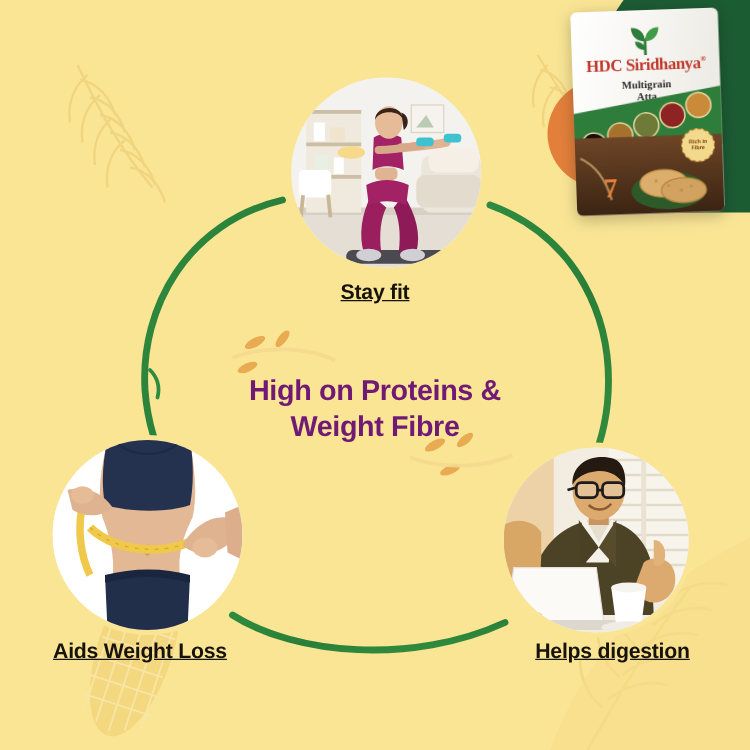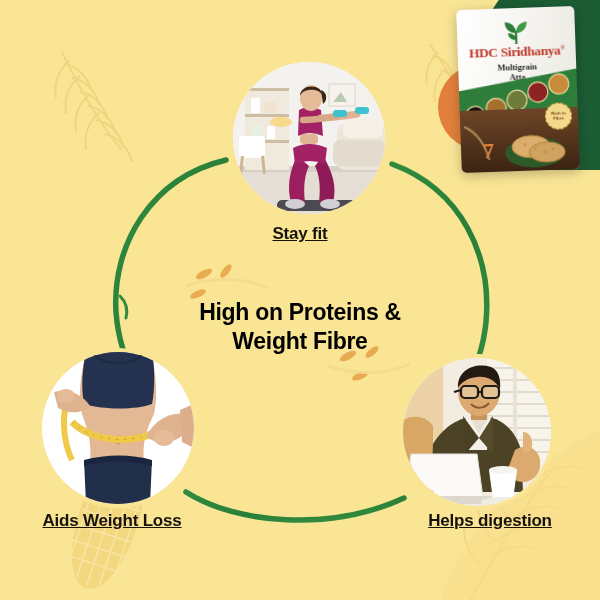--- a/index.html
+++ b/index.html
@@ -49,21 +49,21 @@
     color:#16130d;font-weight:bold;letter-spacing:-0.2px;
     font-size:17px;line-height:20px;white-space:nowrap;text-decoration:underline;
   }
   #cap-top{left:0;top:224px;width:600px;}
   #cap-left{left:-188px;top:511px;width:600px;}
   #cap-right{left:190px;top:511px;width:600px;}
 
   
   #headline{
     position:absolute;left:140px;top:298px;width:320px;
-    text-align:center;color:#000000;font-weight:bold;
+    text-align:center;color:#701a75;font-weight:bold;
     font-size:23px;line-height:29px;letter-spacing:-0.3px;
   }
 
   
   #pack{
     position:absolute;left:459px;top:8px;width:118px;height:163px;
     transform:rotate(-2deg);
     filter:drop-shadow(0 3px 6px rgba(0,0,0,.25));
   }
   .pack-body{

